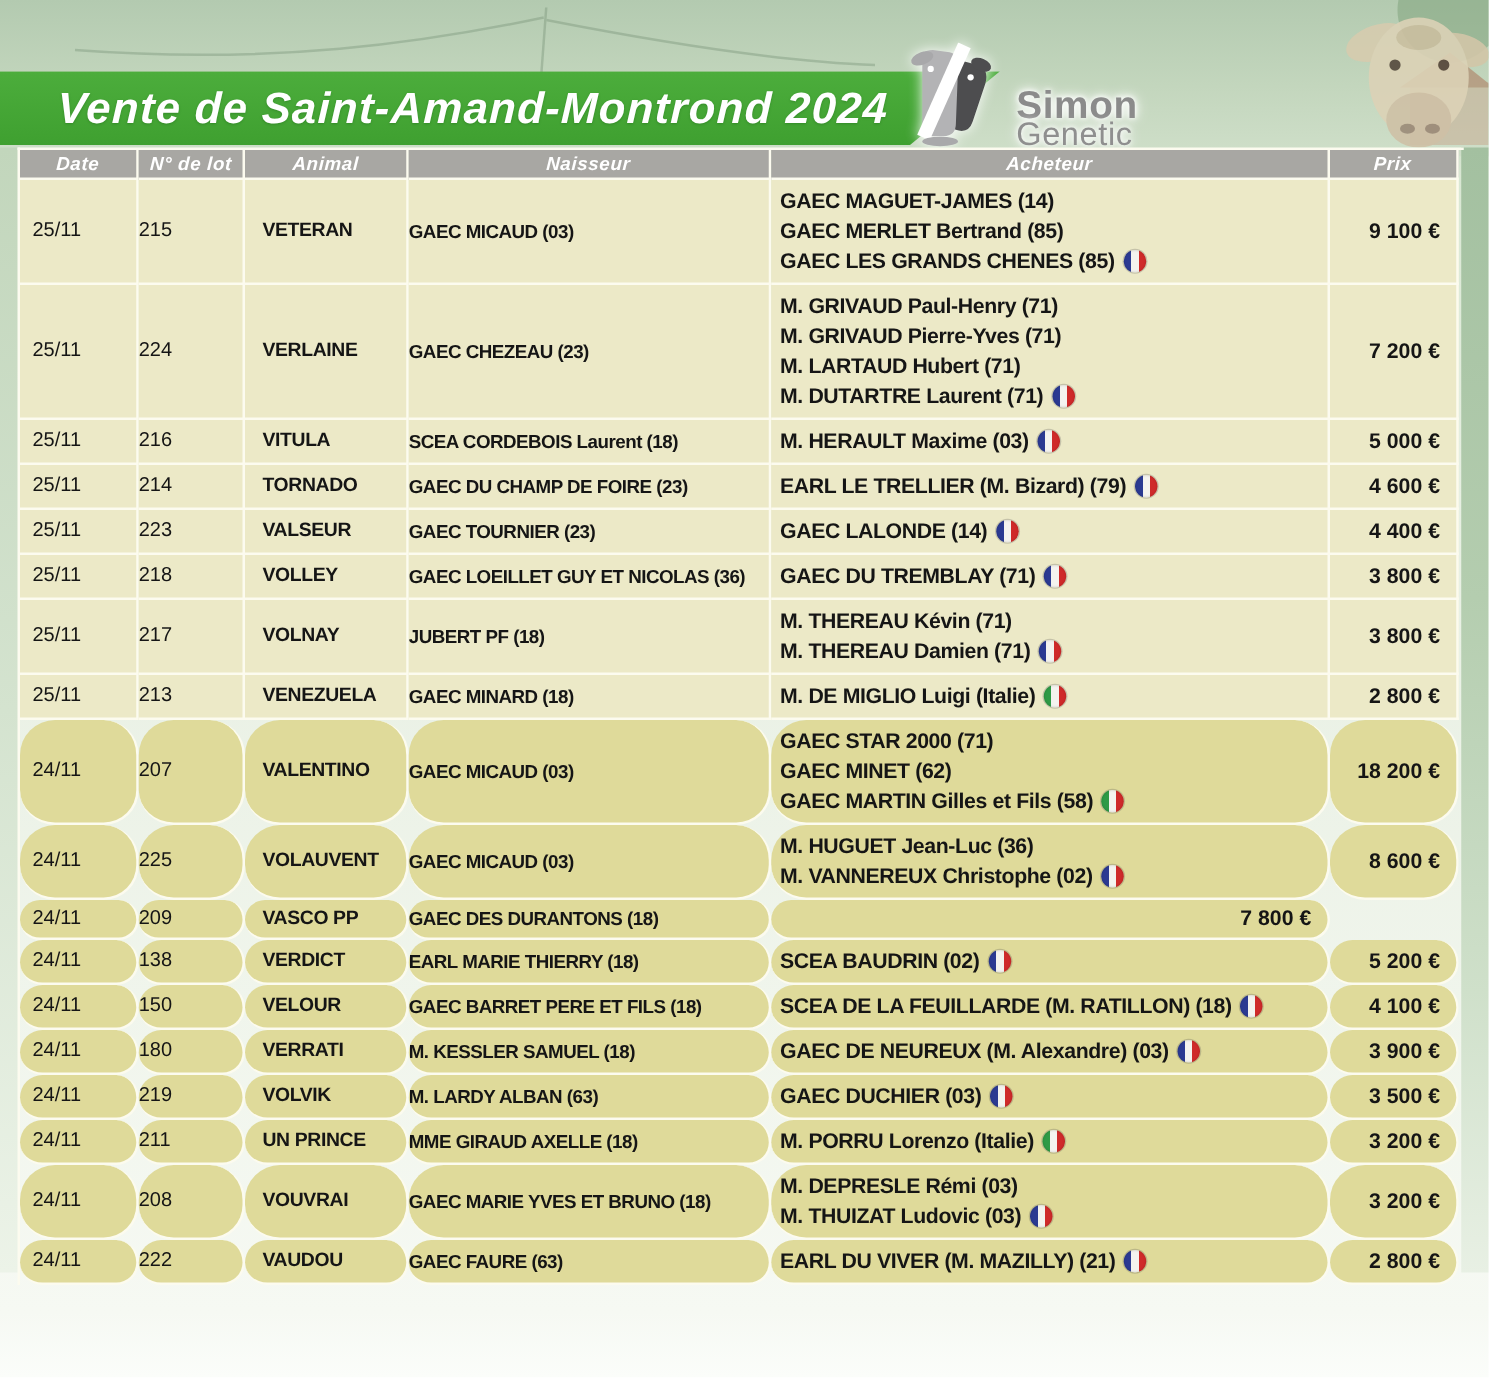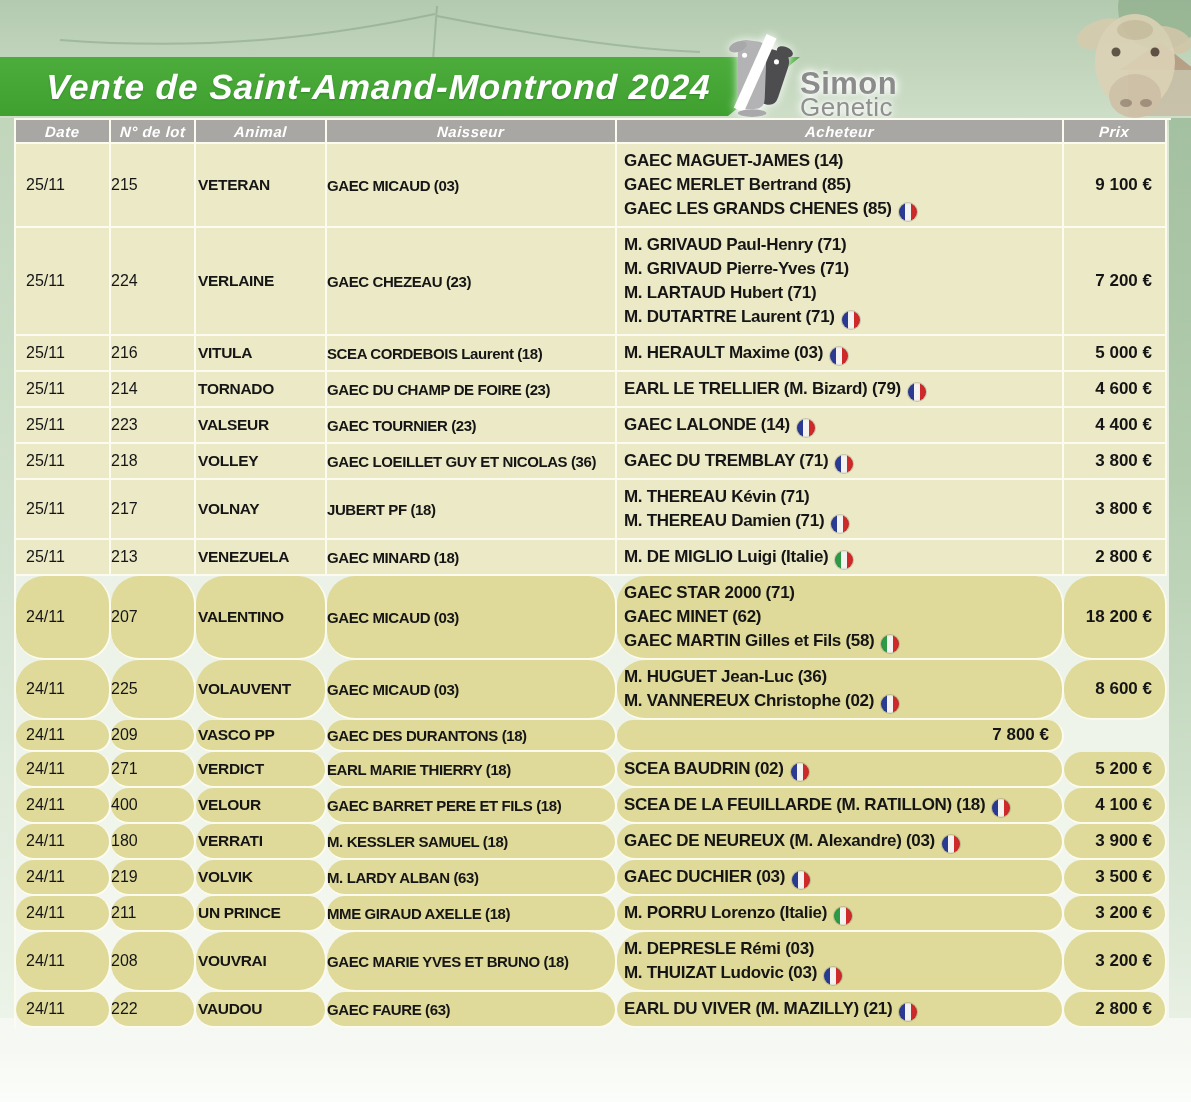--- a/index.html
+++ b/index.html
@@ -19,41 +19,41 @@
   .banner{position:absolute;left:0;top:57px;width:800px;height:59px;
         background:linear-gradient(180deg,#4cad3c,#3fa030);
         clip-path:polygon(0 0,800px 0,728px 100%,0 100%);
         display:flex;align-items:center;}
   .banner-title{color:#ffffff;font-size:35px;font-weight:700;font-style:italic;
         letter-spacing:1px;padding-left:46px;white-space:nowrap;
         text-shadow:0 1px 2px rgba(0,60,0,.25);transform:skewX(-2deg);}
   
   .logo{position:absolute;left:716px;top:28px;width:240px;height:92px;display:flex;align-items:flex-end;}
   .logo-glyph{width:84px;height:86px;flex:0 0 auto;filter:drop-shadow(0 0 5px rgba(255,255,255,.95));}
-  .logo-text{margin-left:0;line-height:.82;padding-bottom:2px;
+  .logo-text{margin-left:13px;line-height:.82;padding-bottom:2px;
         text-shadow:0 0 4px #fff,0 0 8px #fff,0 0 12px #fff;}
   .logo-line1{font-size:31px;font-weight:700;color:#8b8b8b;letter-spacing:.5px;}
   .logo-line2{font-size:26px;font-weight:400;color:#8f8f8f;letter-spacing:.5px;}
   
   .sale-table{position:absolute;left:14px;top:118px;width:1157px;
         border-left:2px solid #fcfbef;border-top:2px solid #fcfbef;box-sizing:border-box;}
   .t-row{display:grid;grid-template-columns:95px 85px 131px 290px 447px 103px;}
   .cell{border-right:2px solid #fcfbef;border-bottom:2px solid #fcfbef;box-sizing:border-box;
         display:flex;flex-direction:column;justify-content:center;padding:5px 8px;color:#151515;}
   .t-row.header .cell{background:#a8a7a3;align-items:center;padding:2px 4px;height:24px;}
   .header-label{color:#ffffff;font-size:15px;font-style:italic;font-weight:600;
         letter-spacing:.5px;transform:skewX(-3deg);}
   .t-row.light .cell{background:#ece9c7;}
   .t-row.dark  .cell{background:#dfda9a;border-radius:28px;}
   .cell.c-date{padding-left:10px;font-size:16px;font-weight:500;}
   .cell.c-lot{padding-left:0;font-size:16px;font-weight:500;}
-  .cell.c-animal{padding-left:2px;font-size:15.5px;font-weight:700;letter-spacing:-.3px;}
+  .cell.c-animal{padding-left:14px;font-size:15.5px;font-weight:700;letter-spacing:-.3px;}
   .cell.c-naisseur{padding-left:0;font-size:15px;font-weight:700;letter-spacing:-.4px;white-space:nowrap;}
   .cell.c-acheteur{padding-left:7px;font-size:17px;font-weight:700;letter-spacing:-.3px;}
-  .buyer-line{line-height:24px;white-space:nowrap;display:flex;align-items:flex-end;}
+  .buyer-line{line-height:24px;white-space:nowrap;display:flex;align-items:center;}
   .cell.c-prix{align-items:flex-end;padding-right:13px;font-size:17px;font-weight:700;white-space:nowrap;}
   .flag{display:inline-block;width:18px;height:18px;border-radius:50%;margin-left:7px;
         box-shadow:0 0 0 1px rgba(80,80,80,.25), inset 0 0 2px rgba(0,0,0,.2);flex:0 0 auto;}
 </style>
 </head>
 <body>
 
 <div class="page">
 
   <div class="photo-strip">
@@ -293,34 +293,34 @@
       </div>
       <div class="t-row dark">
         <div class="cell c-date">24/11</div>
         <div class="cell c-lot">209</div>
         <div class="cell c-animal">VASCO PP</div>
         <div class="cell c-naisseur">GAEC DES DURANTONS (18)</div>
         <div class="cell c-prix">7 800 €</div>
       </div>
       <div class="t-row dark">
         <div class="cell c-date">24/11</div>
-        <div class="cell c-lot">271</div>
+        <div class="cell c-lot">138</div>
         <div class="cell c-animal">VERDICT</div>
         <div class="cell c-naisseur">EARL MARIE THIERRY (18)</div>
         <div class="cell c-acheteur">
           <div class="buyer-line">
             <div class="buyer-text">SCEA BAUDRIN (02)</div>
             <div class="flag" style="background: linear-gradient(90deg, rgb(43, 58, 146) 0px, rgb(43, 58, 146) 34%, rgb(244, 243, 239) 34%, rgb(244, 243, 239) 66%, rgb(207, 42, 42) 66%, rgb(207, 42, 42) 100%);"></div>
           </div>
         </div>
         <div class="cell c-prix">5 200 €</div>
       </div>
       <div class="t-row dark">
         <div class="cell c-date">24/11</div>
-        <div class="cell c-lot">400</div>
+        <div class="cell c-lot">150</div>
         <div class="cell c-animal">VELOUR</div>
         <div class="cell c-naisseur">GAEC BARRET PERE ET FILS (18)</div>
         <div class="cell c-acheteur">
           <div class="buyer-line">
             <div class="buyer-text">SCEA DE LA FEUILLARDE (M. RATILLON) (18)</div>
             <div class="flag" style="background: linear-gradient(90deg, rgb(43, 58, 146) 0px, rgb(43, 58, 146) 34%, rgb(244, 243, 239) 34%, rgb(244, 243, 239) 66%, rgb(207, 42, 42) 66%, rgb(207, 42, 42) 100%);"></div>
           </div>
         </div>
         <div class="cell c-prix">4 100 €</div>
       </div>

